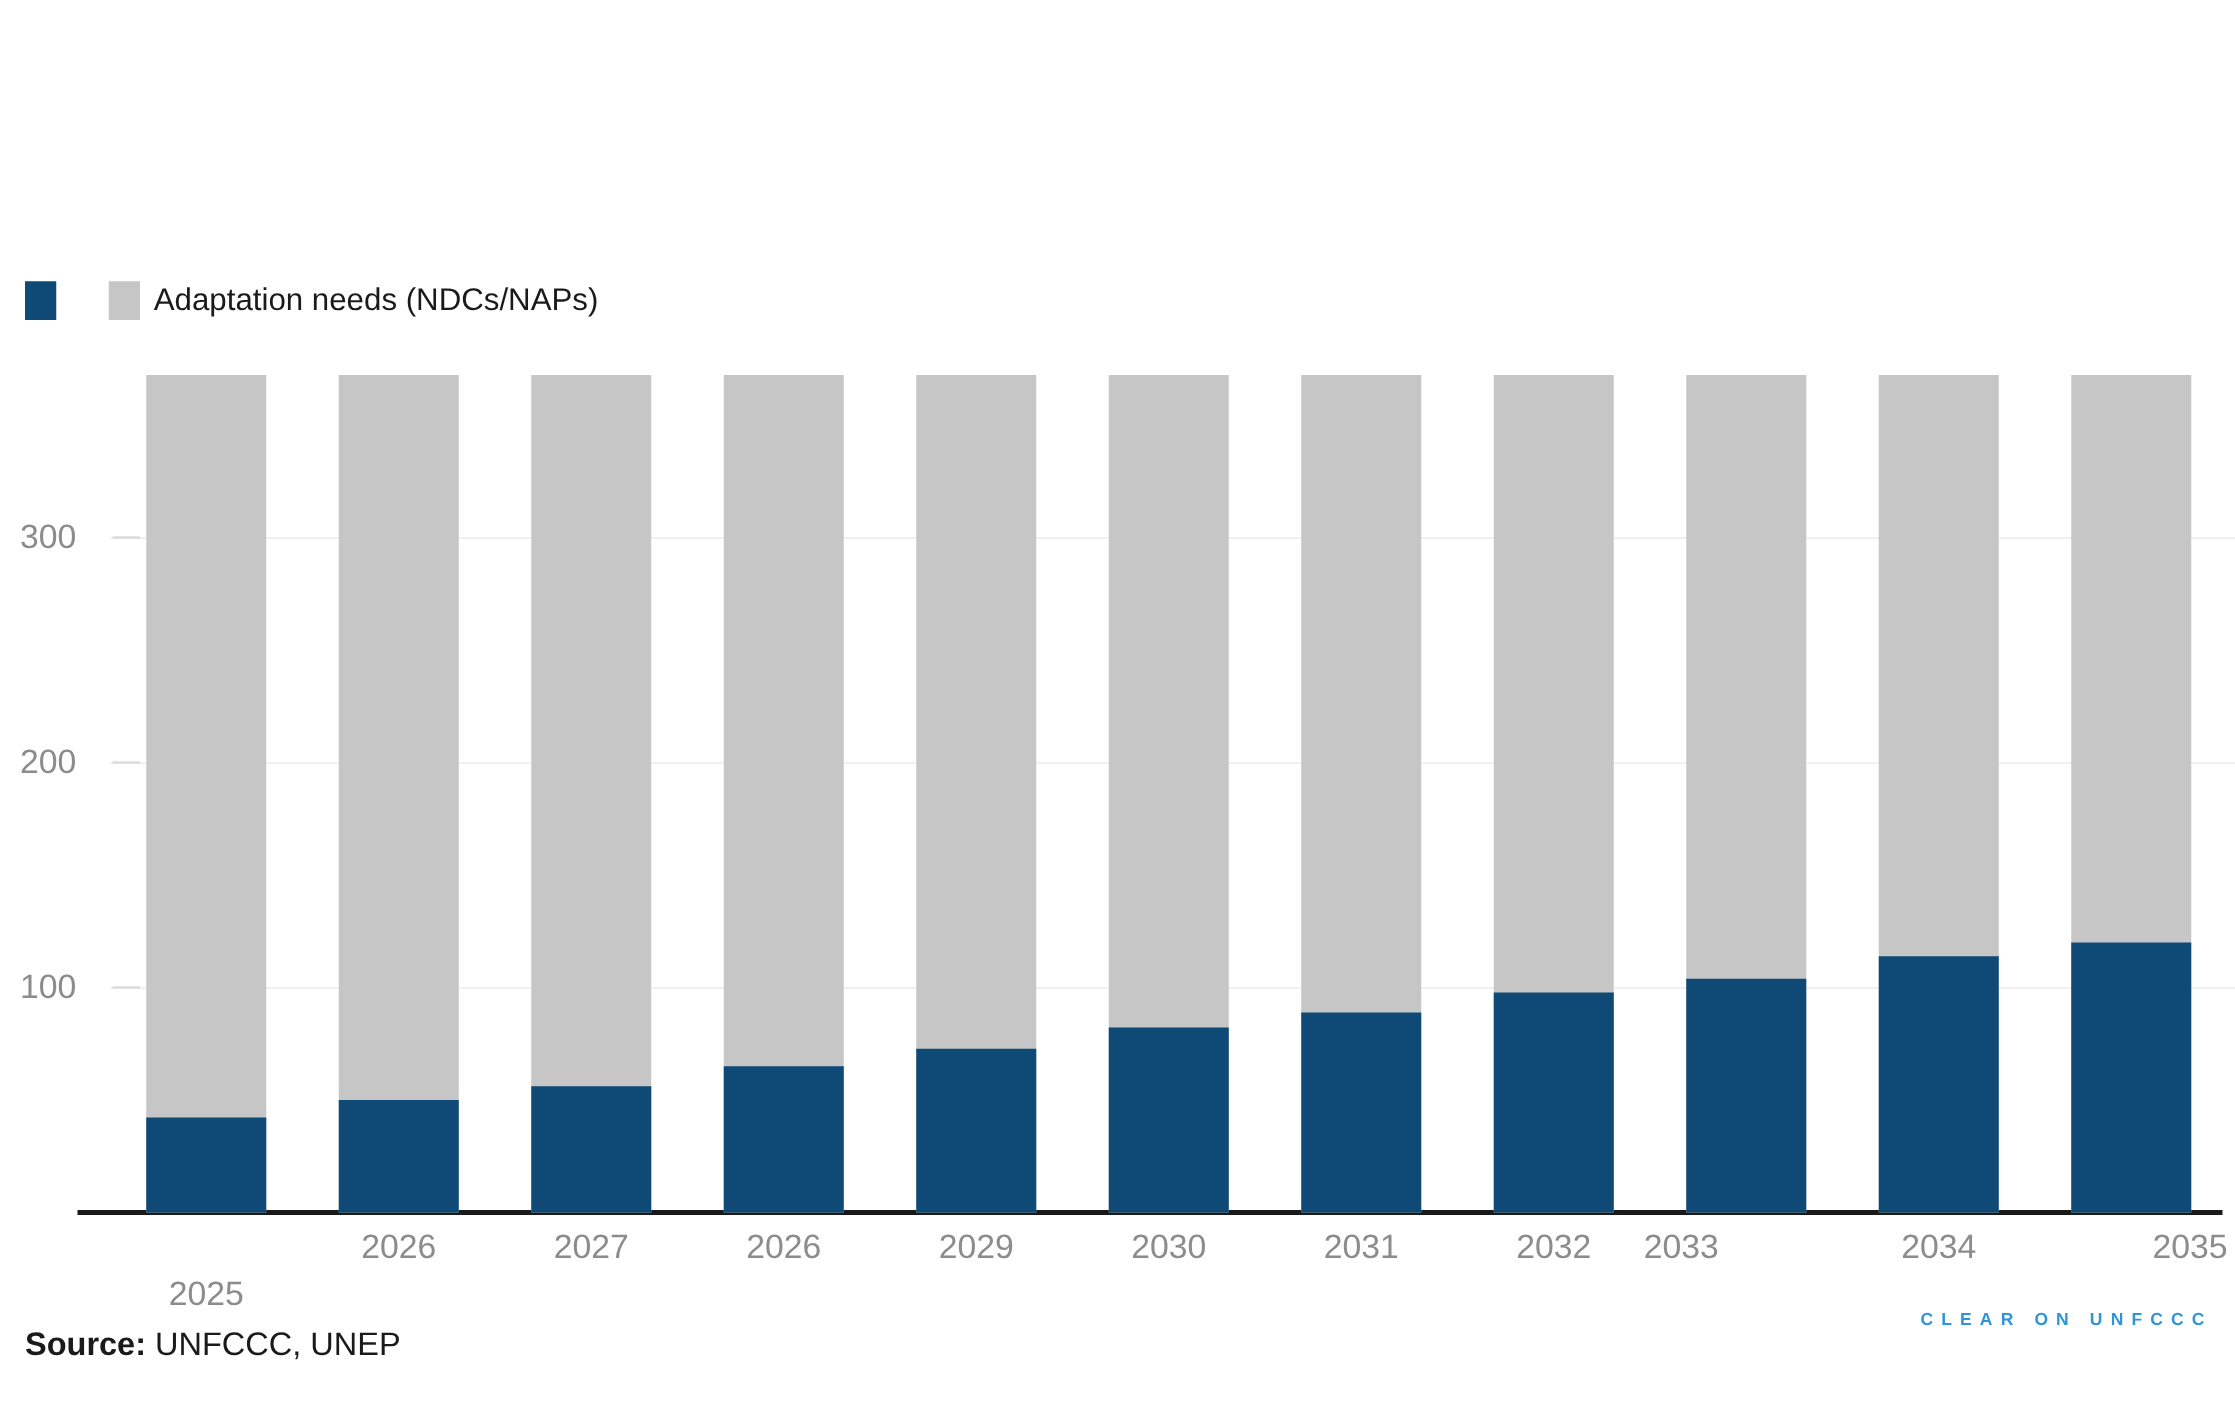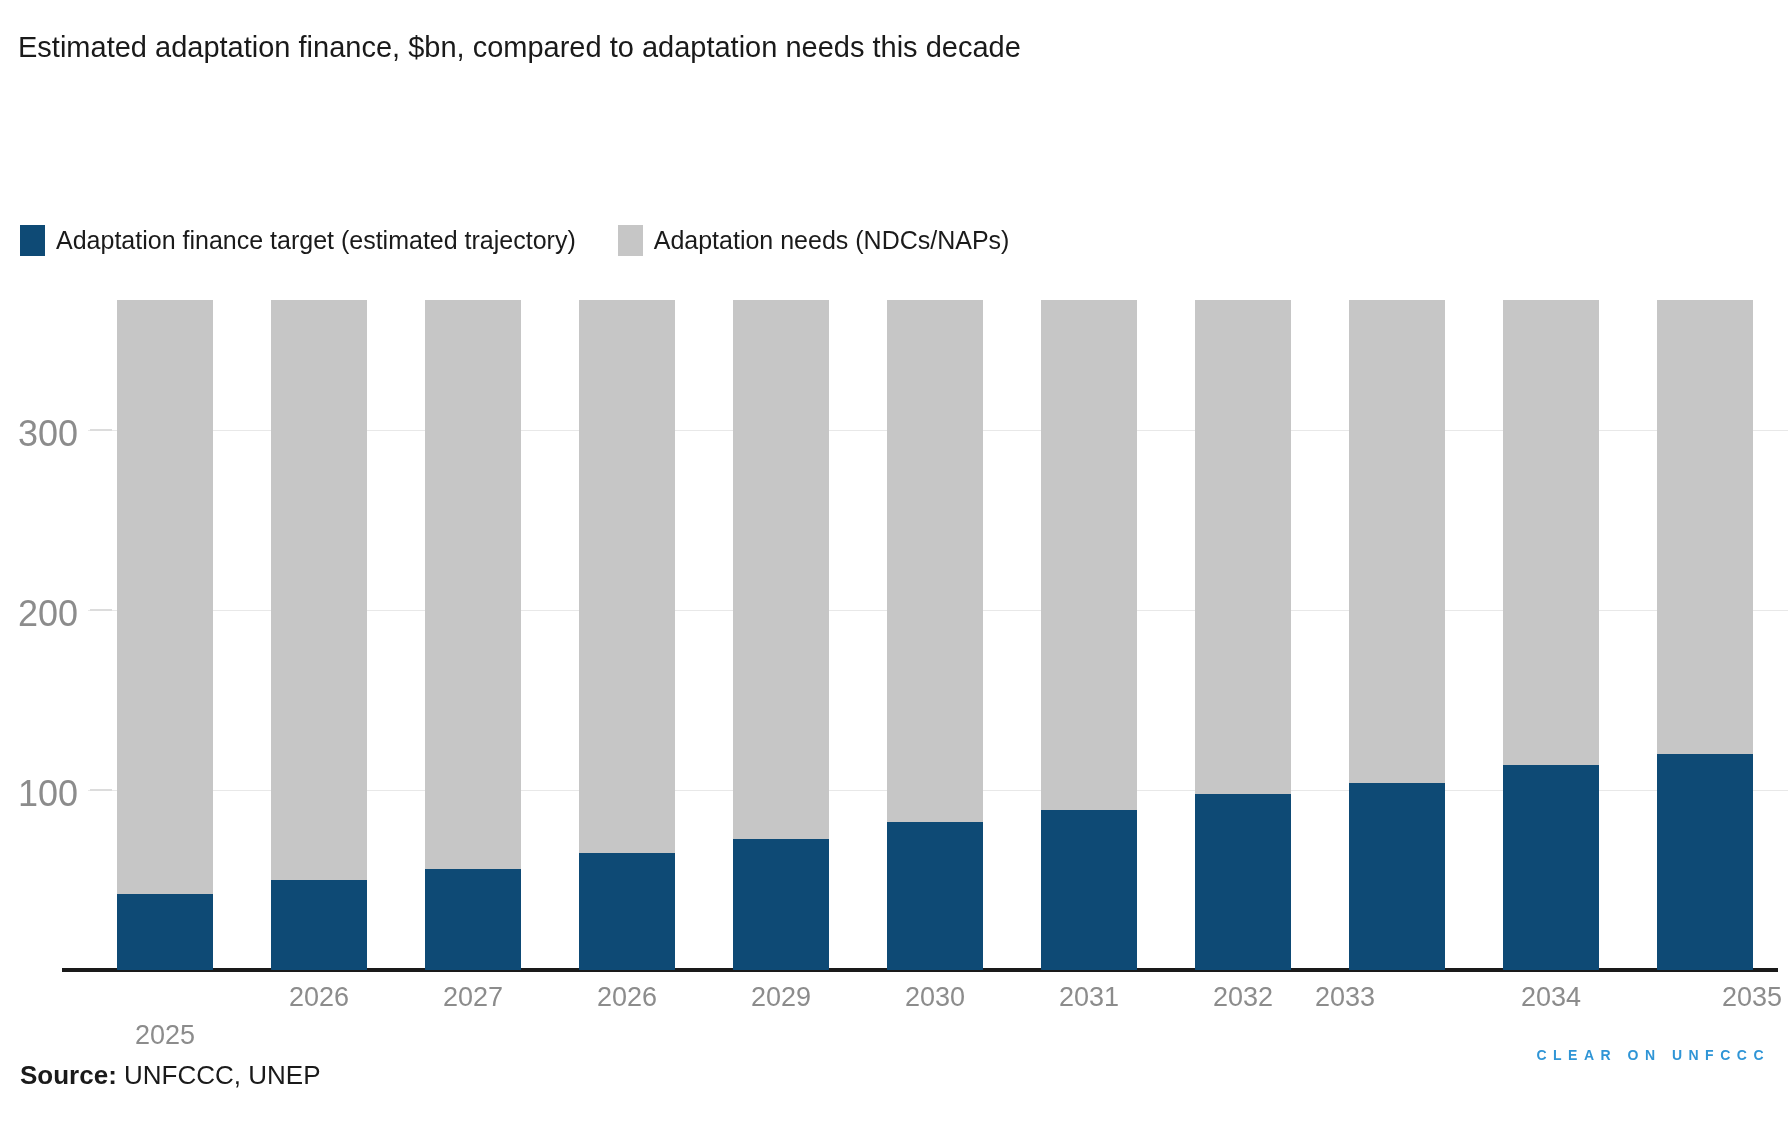--- a/index.html
+++ b/index.html
@@ -95,22 +95,22 @@
     position: absolute;
     height: 1px;
     background: #e8e8e8;
     left: 88px;
     width: 1700px;
   }
   .ytick-label {
     position: absolute;
     left: 16px;
     width: 62px;
-    text-align: right;
-    font-size: 36px;
+    text-align: left;
+    font-size: 27px;
     color: #8c8c8c;
     line-height: 1;
   }
   .ytick-dash {
     position: absolute;
     width: 22px;
     height: 2px;
     background: #dcdcdc;
     left: 90px;
   }
@@ -189,27 +189,25 @@
     line-height: 1;
     padding-right: 2px;
   }
 </style>
 </head>
 <body>
 
 <div class="page">
 
   <div class="header">
-    <p class="chart-subtitle">Estimated adaptation finance, $bn, compared to adaptation needs this decade</p>
   </div>
 
   <div class="legend" id="legend-root">
       <div class="legend-item">
         <span class="legend-swatch" style="background: rgb(14, 74, 117);"></span>
-        <span class="legend-label">Adaptation finance target (estimated trajectory)</span>
       </div>
       <div class="legend-item">
         <span class="legend-swatch" style="background: rgb(198, 198, 198);"></span>
         <span class="legend-label">Adaptation needs (NDCs/NAPs)</span>
       </div>
     </div>
 
   <div class="plot">
     <div class="plot-inner" id="plot-inner">
         <div class="gridline" style="top: 790px;"></div>

